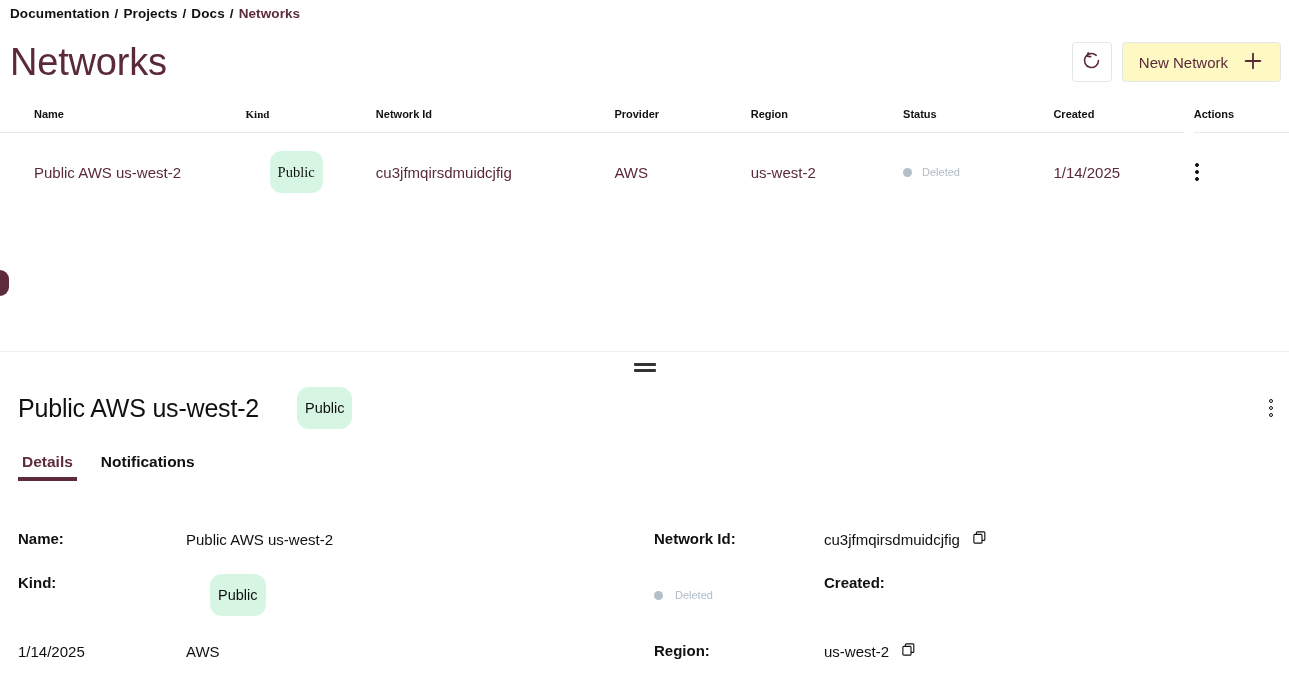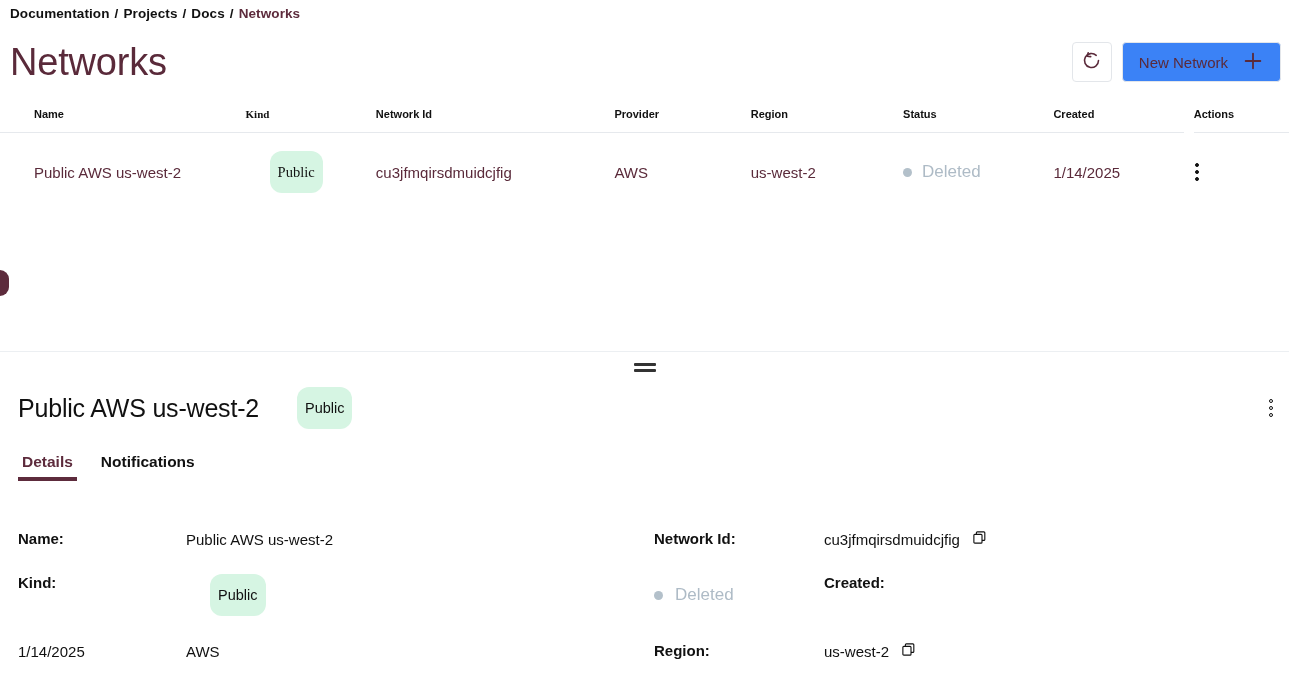--- a/index.html
+++ b/index.html
@@ -51,21 +51,21 @@
     border-radius: 4px;
     background: #fff;
     display: flex; align-items: center; justify-content: center;
     cursor: pointer;
     padding: 0;
   }
   .new-btn {
     height: 40px;
     border: 1px solid #e3e6ea;
     border-radius: 4px;
-    background: #3b82f6;
+    background: #fef9c3;
     color: #5a2a3a;
     font-size: 15px;
     font-family: "Liberation Sans", sans-serif;
     display: flex; align-items: center; gap: 14px;
     padding: 0 16px;
     cursor: pointer;
     white-space: nowrap;
   }
   .plus-ico { display:block; }
 
@@ -119,21 +119,21 @@
     padding: 12px 8px;
     border-radius: 12px;
     line-height: 1.25;
     margin-left: 24px;
   }
   .status-cell { display: flex; align-items: center; gap: 10px; }
   .status-dot {
     width: 9px; height: 9px; border-radius: 50%;
     background: #b3c0ca; display:inline-block;
   }
-  .status-text { color: #aebbc6; font-size: 17px; }
+  .status-text { color: #aebbc6; font-size: 11px; }
   .kebab {
     display: flex; flex-direction: column; gap: 3px;
     align-items: center; cursor: pointer; width: 16px;
   }
   .kebab i {
     width: 4px; height: 4px; border-radius: 50%;
     border: 1px solid #111; background: #fff; display: block;
   }
   .kebab.solid i { background: #111; }
 

